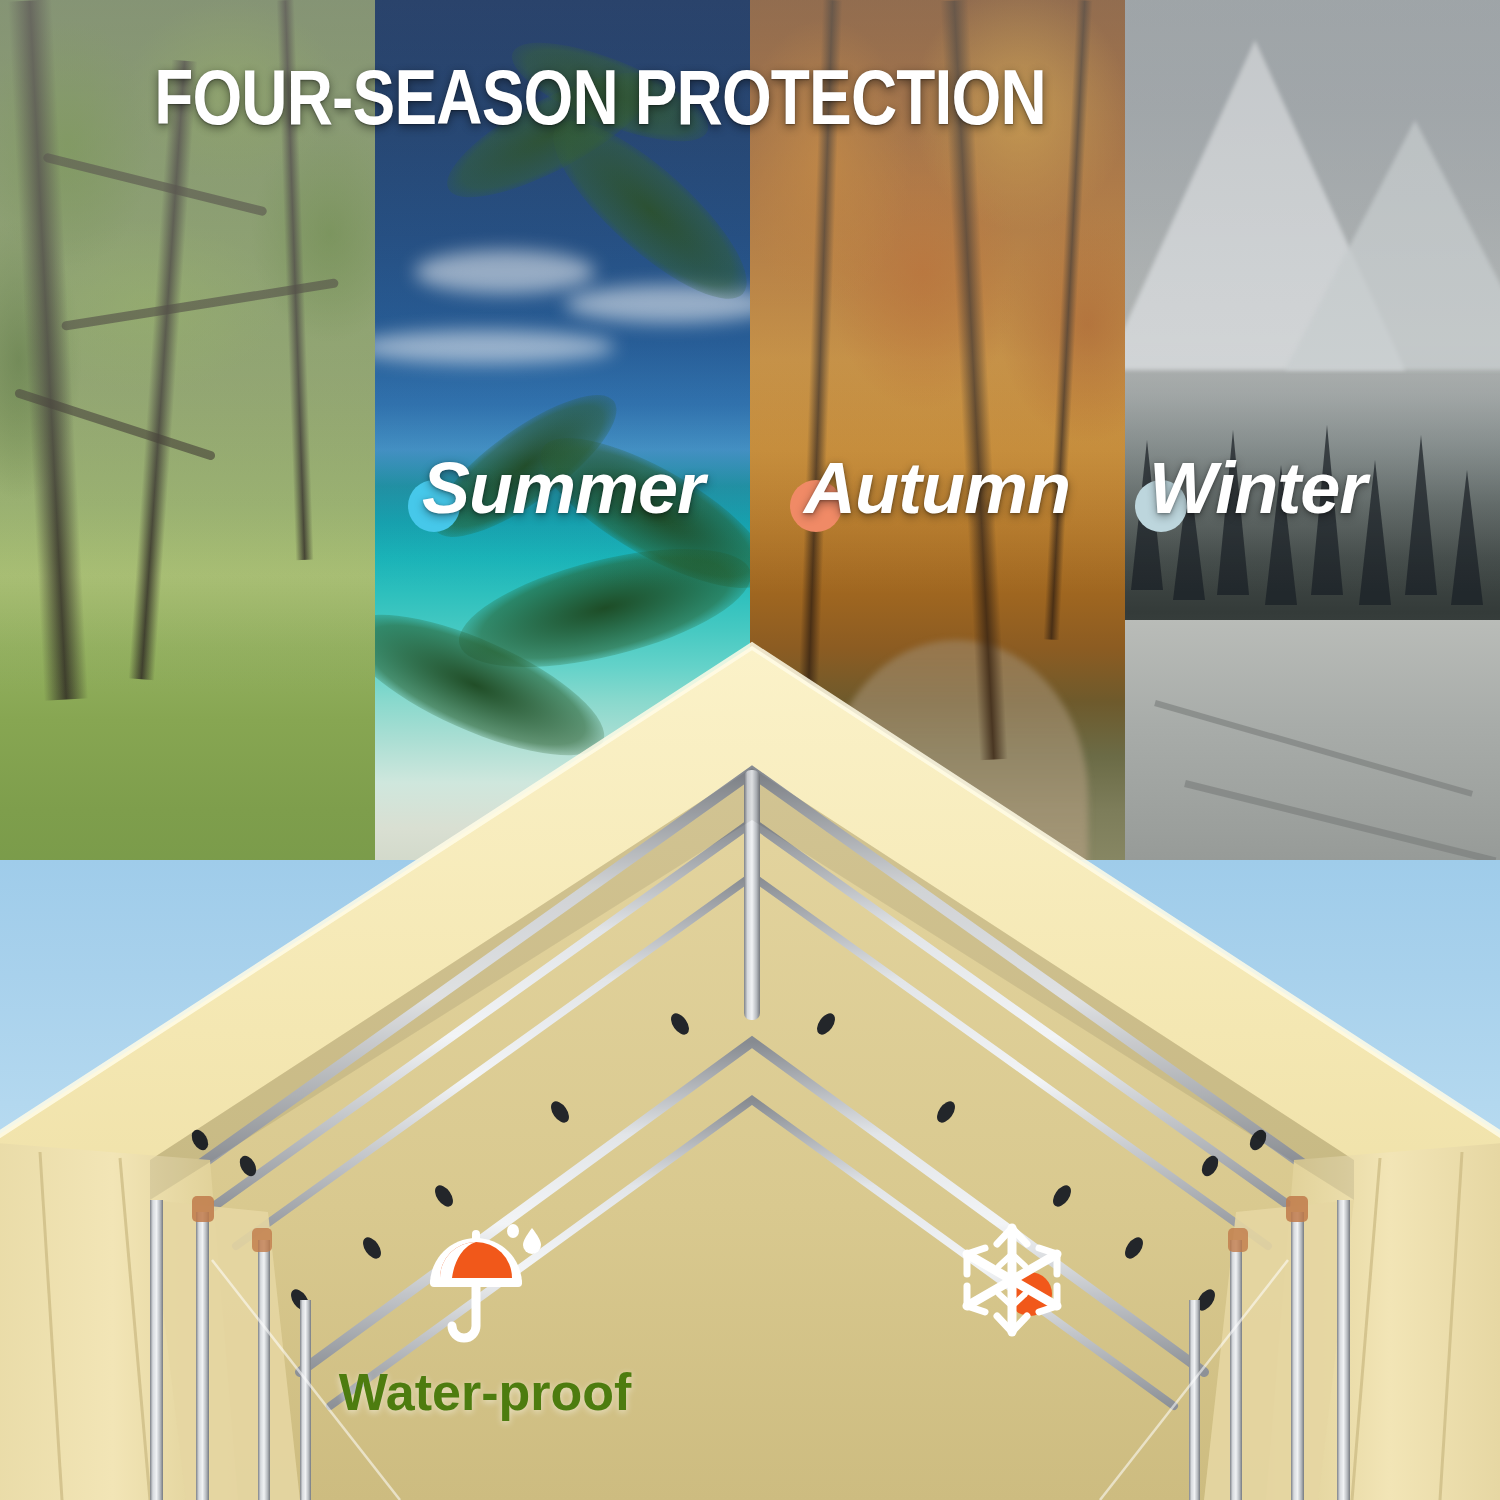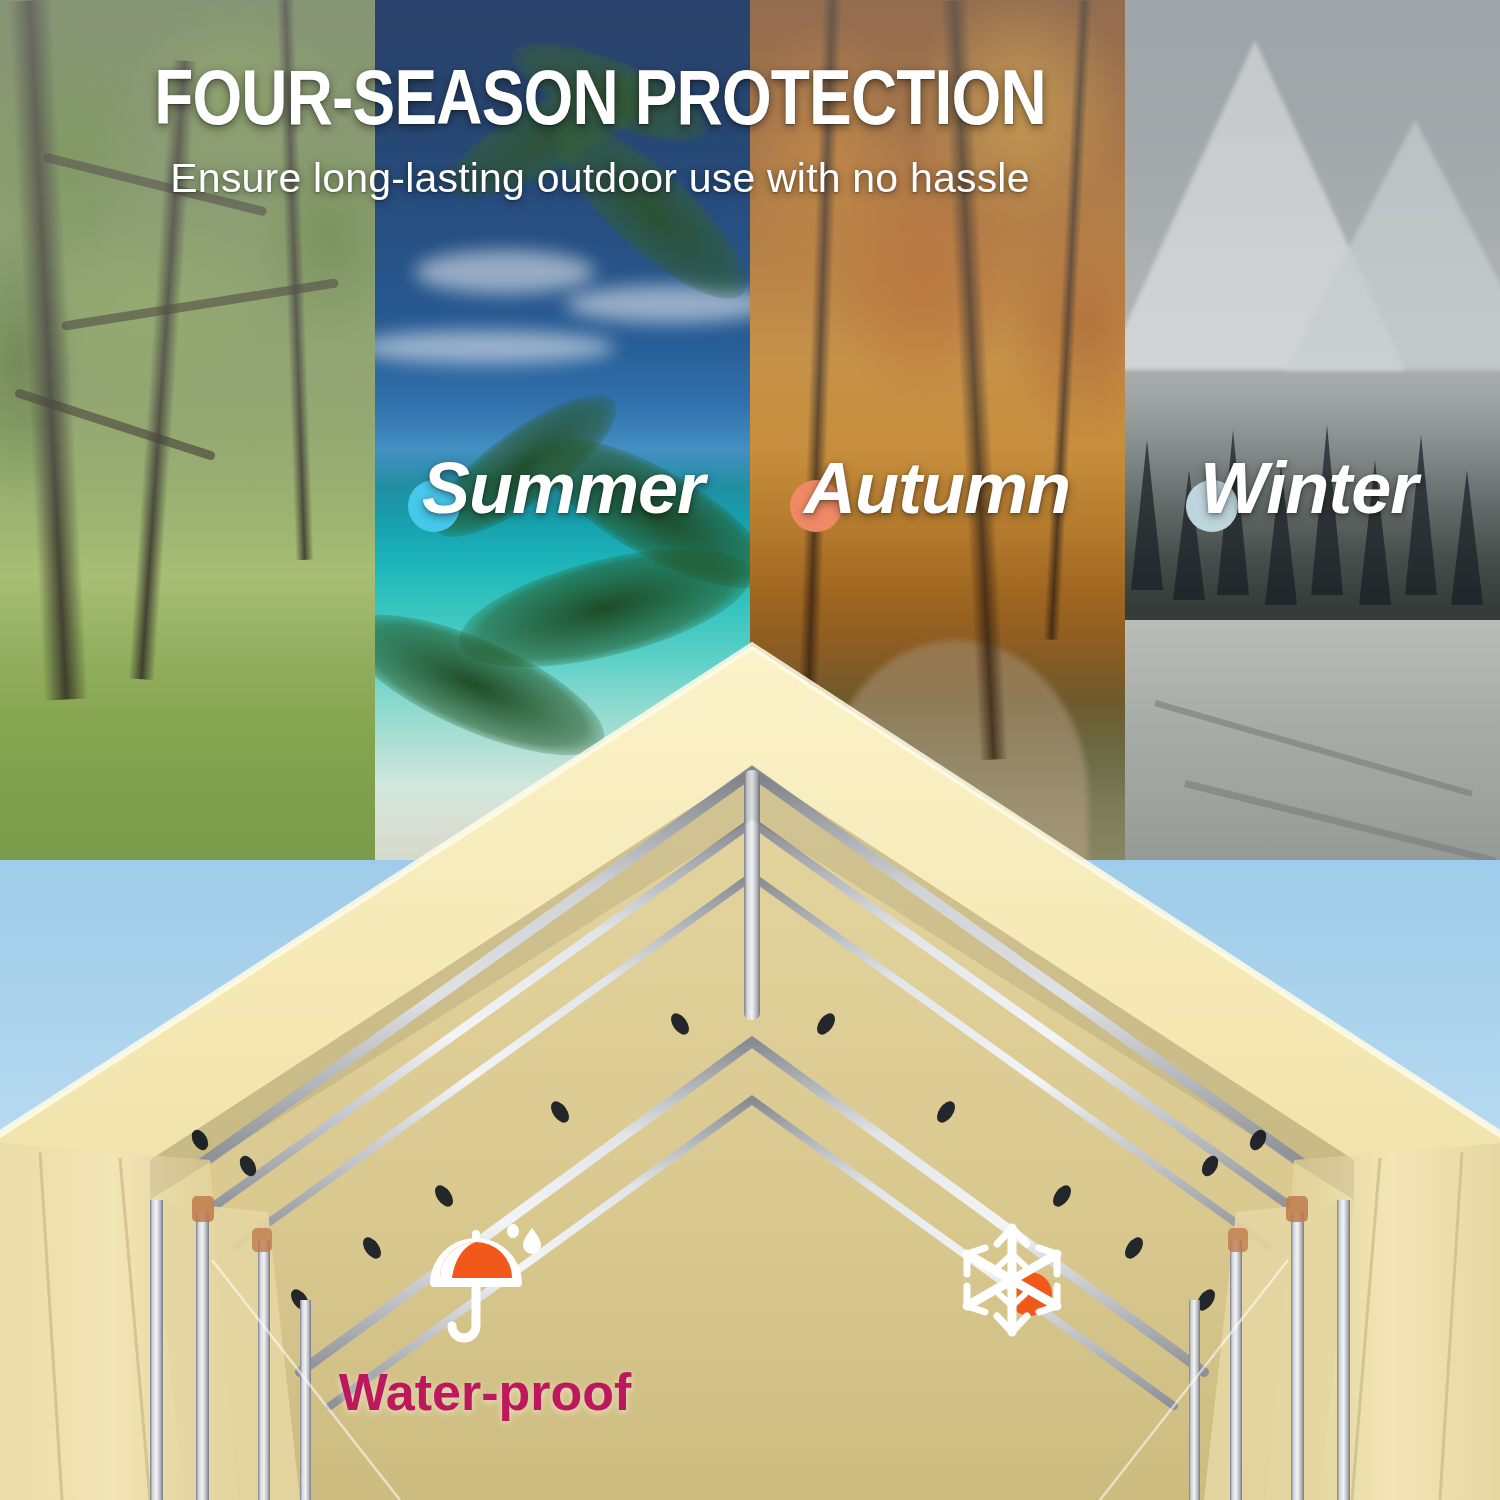--- a/index.html
+++ b/index.html
@@ -320,21 +320,21 @@
     font-style: italic;
     line-height: 1;
     letter-spacing: -1px;
     padding-left: 14px;
     text-shadow: 0 3px 10px rgba(0,0,0,.40), 0 1px 3px rgba(0,0,0,.3);
     white-space: nowrap;
   }
   #lbl-spring { left: 62px; }
   #lbl-summer { left: 408px; }
   #lbl-autumn { left: 790px; }
-  #lbl-winter { left: 1186px; }
+  #lbl-winter { left: 1135px; }
 
   
   .tent {
     position: absolute;
     left: 0;
     top: 600px;
     width: 1500px;
     height: 900px;
     z-index: 30;
   }
@@ -360,21 +360,21 @@
     display: flex;
     align-items: center;
     justify-content: center;
   }
   .feature .flabel {
     margin-top: 6px;
     font-family: "Liberation Sans", sans-serif;
     font-size: 52px;
     font-weight: 700;
     line-height: 1;
-    color: #be185d;
+    color: #4d7c0f;
     text-shadow: 0 2px 7px rgba(255,255,255,.55);
     white-space: nowrap;
   }
 </style>
 </head>
 <body>
 
 <div class="stage">
 
   <div class="seasons-strip">
@@ -437,21 +437,20 @@
   <div class="sky-base">
     <div class="sky-cloud" style="left:180px;top:170px;width:320px;height:110px"></div>
     <div class="sky-cloud" style="left:420px;top:300px;width:420px;height:130px"></div>
     <div class="sky-cloud" style="left:820px;top:200px;width:360px;height:110px"></div>
     <div class="sky-cloud" style="left:260px;top:430px;width:500px;height:150px"></div>
     <div class="sky-cloud" style="left:900px;top:460px;width:420px;height:140px"></div>
   </div>
 
   <div class="headline-wrap">
     <div class="headline">FOUR-SEASON PROTECTION</div>
-    <div class="subheadline">Ensure long-lasting outdoor use with no hassle</div>
   </div>
 
   <div class="season-labels">
     <div class="season-label" id="lbl-autumn">
       <span class="dot" style="background:#f08a66"></span>
       <span class="word">Autumn</span>
     </div>
     <div class="season-label" id="lbl-summer">
       <span class="dot" style="background:#46c8ea"></span>
       <span class="word">Summer</span>

